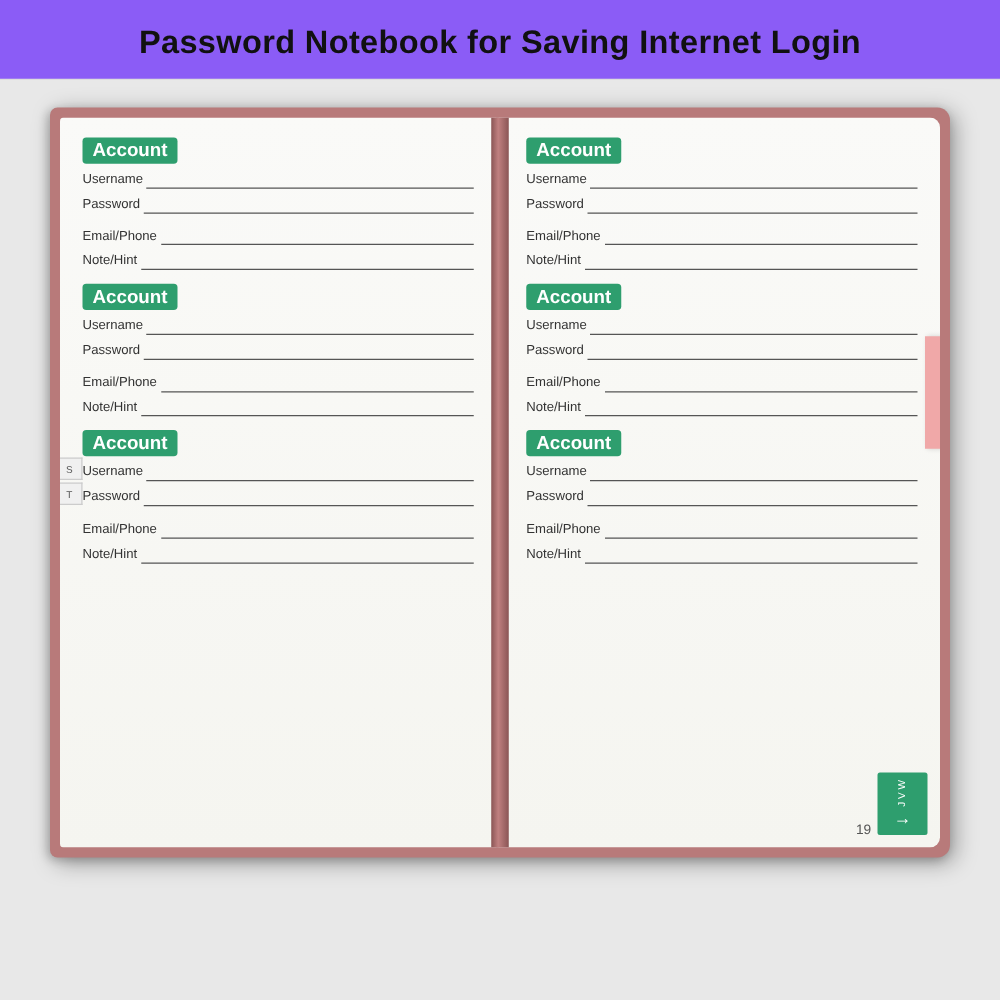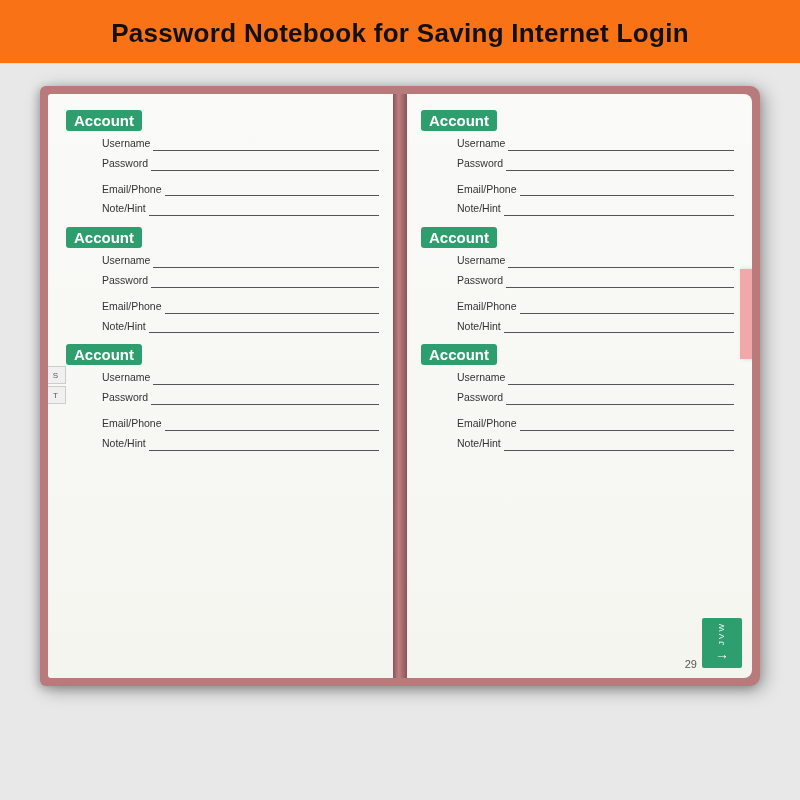--- a/index.html
+++ b/index.html
@@ -9,21 +9,21 @@
       background: #e8e8e8;
       font-family: Arial, sans-serif;
       overflow: hidden;
       display: flex;
       flex-direction: column;
       align-items: center;
     }
 
     .header-area {
       width: 100%;
-      background: #f97316;
+      background: #8b5cf6;
       padding: 18px 20px 14px;
       text-align: center;
       border-bottom: 1px solid #ddd;
     }
 
     .page-title {
       font-size: 26px;
       font-weight: 900;
       color: #111;
       letter-spacing: 0.3px;
@@ -105,21 +105,20 @@
       align-items: flex-end;
       margin-bottom: 3px;
     }
 
     .field-label {
       font-size: 10.5px;
       color: #333;
       white-space: nowrap;
       margin-right: 3px;
       line-height: 1.6;
-      margin-left: 36px;
     }
 
     .field-line {
       flex: 1;
       border-bottom: 1px solid #555;
       height: 14px;
       margin-bottom: 1px;
     }
 
     .field-spacer {
@@ -348,21 +347,21 @@
         <div class="field-row">
           <span class="field-label">Email/Phone</span>
           <div class="field-line"></div>
         </div>
         <div class="field-row">
           <span class="field-label">Note/Hint</span>
           <div class="field-line"></div>
         </div>
       </div>
 
-      <div class="page-number">29</div>
+      <div class="page-number">19</div>
 
       <div class="corner-tab">
         <span class="corner-tab-text" style="font-size:8px; line-height:1.4; text-align:center; writing-mode:vertical-rl; transform: rotate(180deg);">J V W</span>
         <span class="arrow-icon">→</span>
       </div>
     </div>
 
   </div>
 </div>
 

